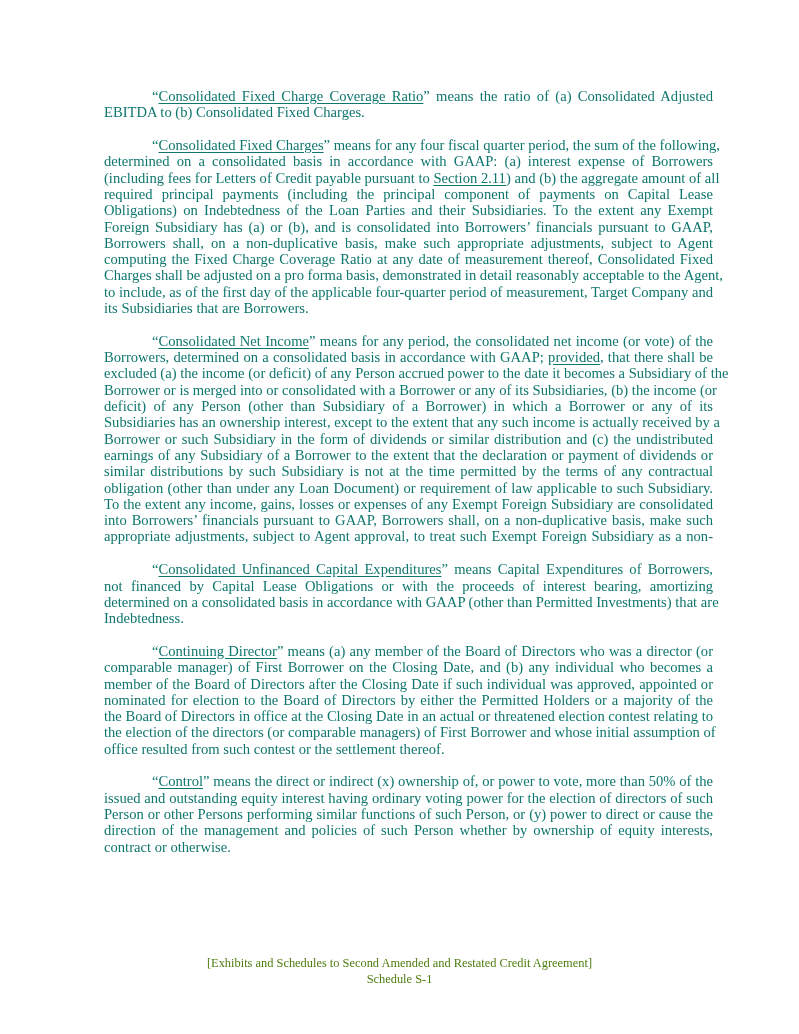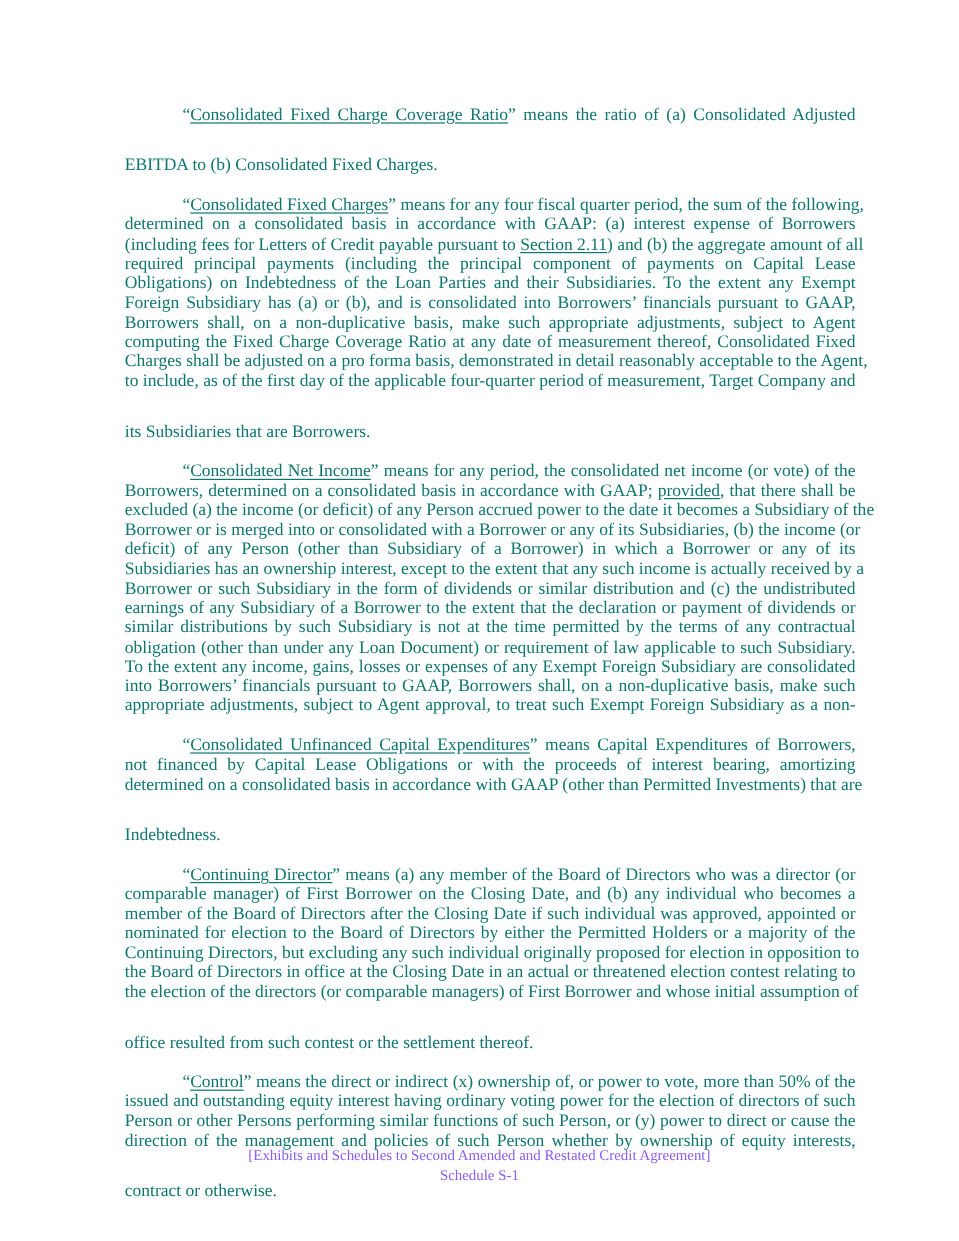--- a/index.html
+++ b/index.html
@@ -4,27 +4,27 @@
 <style>
   html, body { margin: 0; padding: 0; background: #ffffff; }
   body { width: 799px; height: 1034px; position: relative; overflow: hidden; }
   .page {
     position: absolute; left: 104px; top: 88px; width: 609px;
     font-family: "Liberation Serif", serif; font-size: 14.6px; line-height: 16.3px;
     color: #0f766e;
   }
   .para { margin: 0 0 16.5px 0; }
   .line { display: block; text-align: justify; text-align-last: justify; white-space: nowrap; height: 16.3px; }
-  .line.last { text-align-last: left; margin-top: 26px; }
+  .line.last { text-align-last: left; }
   .line.first { padding-left: 48px; }
   .u { text-decoration: underline; text-underline-offset: 2px; }
   .footer {
     position: absolute; left: 0; width: 799px; top: 955px;
     font-family: "Liberation Serif", serif; font-size: 12.4px; line-height: 16px;
-    text-align: center; color: #8b5cf6;
+    text-align: center; color: #4d7c0f;
   }
 </style>
 </head>
 <body>
 
 <div class="page" id="page">
     <div class="para">
       <span class="line first"><span>“</span><span class="u">Consolidated Fixed Charge Coverage Ratio</span><span>” means the ratio of (a) Consolidated Adjusted</span></span>
       <span class="line last"><span>EBITDA to (b) Consolidated Fixed Charges.</span></span>
     </div>
@@ -60,21 +60,20 @@
       <span class="line first"><span>“</span><span class="u">Consolidated Unfinanced Capital Expenditures</span><span>” means Capital Expenditures of Borrowers,</span></span>
       <span class="line"><span>not financed by Capital Lease Obligations or with the proceeds of interest bearing, amortizing</span></span>
       <span class="line"><span>determined on a consolidated basis in accordance with GAAP (other than Permitted Investments) that are</span></span>
       <span class="line last"><span>Indebtedness.</span></span>
     </div>
     <div class="para">
       <span class="line first"><span>“</span><span class="u">Continuing Director</span><span>” means (a) any member of the Board of Directors who was a director (or</span></span>
       <span class="line"><span>comparable manager) of First Borrower on the Closing Date, and (b) any individual who becomes a</span></span>
       <span class="line"><span>member of the Board of Directors after the Closing Date if such individual was approved, appointed or</span></span>
       <span class="line"><span>nominated for election to the Board of Directors by either the Permitted Holders or a majority of the</span></span>
-      <span class="line"><span>Continuing Directors, but excluding any such individual originally proposed for election in opposition to</span></span>
       <span class="line"><span>the Board of Directors in office at the Closing Date in an actual or threatened election contest relating to</span></span>
       <span class="line"><span>the election of the directors (or comparable managers) of First Borrower and whose initial assumption of</span></span>
       <span class="line last"><span>office resulted from such contest or the settlement thereof.</span></span>
     </div>
     <div class="para">
       <span class="line first"><span>“</span><span class="u">Control</span><span>” means the direct or indirect (x) ownership of, or power to vote, more than 50% of the</span></span>
       <span class="line"><span>issued and outstanding equity interest having ordinary voting power for the election of directors of such</span></span>
       <span class="line"><span>Person or other Persons performing similar functions of such Person, or (y) power to direct or cause the</span></span>
       <span class="line"><span>direction of the management and policies of such Person whether by ownership of equity interests,</span></span>
       <span class="line last"><span>contract or otherwise.</span></span>

